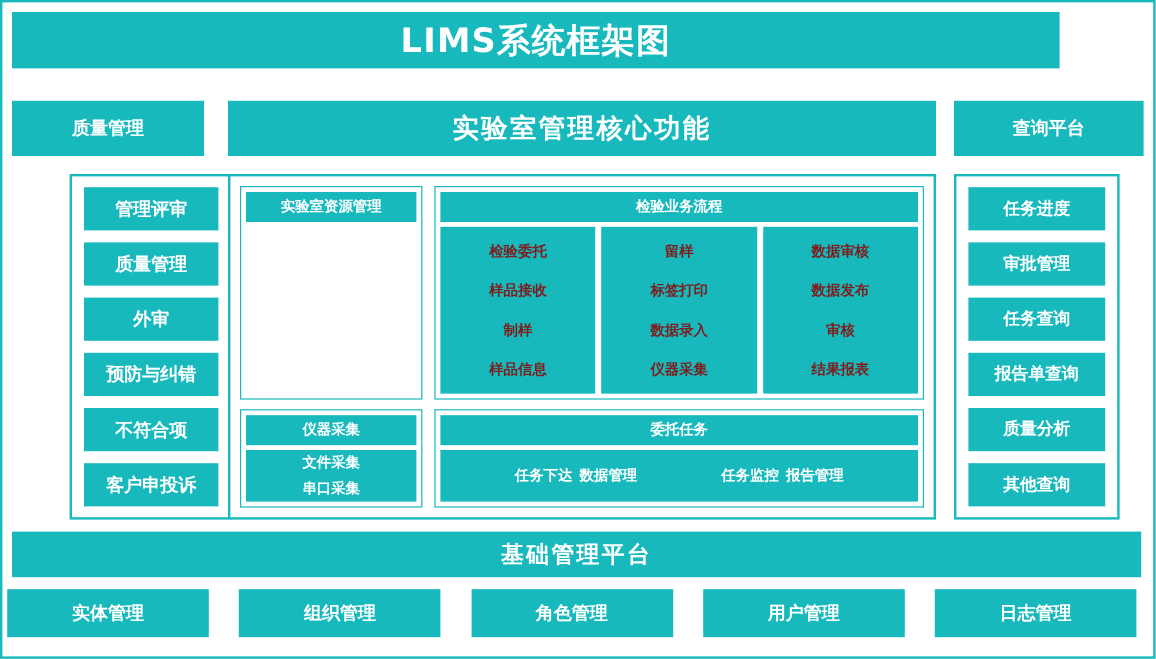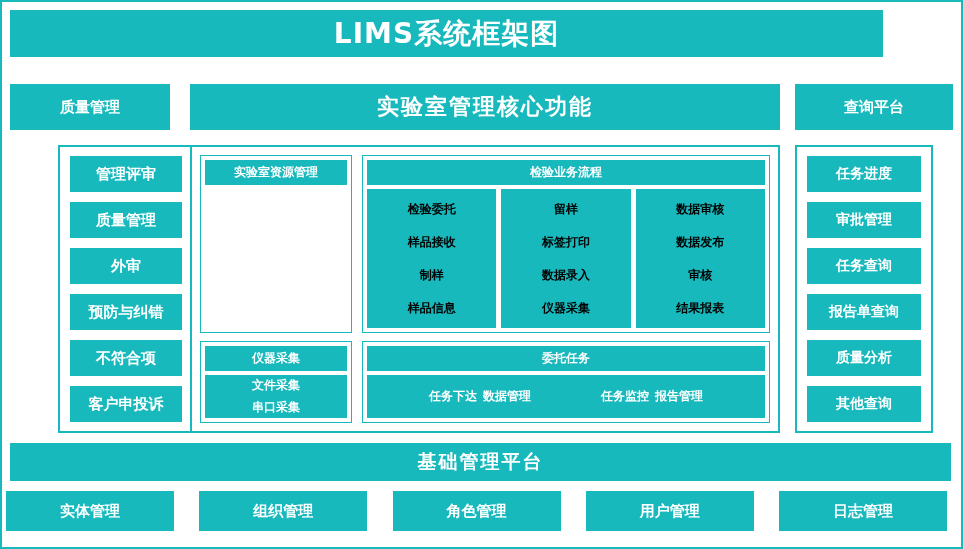--- a/index.html
+++ b/index.html
@@ -53,21 +53,21 @@
   }
   .sec-body{
     background:var(--teal);color:#ffffff;font-weight:bold;font-size:12px;
     flex:1;display:flex;flex-direction:column;align-items:center;justify-content:center;
     text-align:center;
   }
   .resource-body{gap:5px;}
   .instrument-body{gap:5px;}
   .process-body{flex:1;display:flex;flex-direction:row;gap:5px;}
   .process-col{
-    flex:1;background:var(--teal);color:#000000;font-weight:bold;font-size:12px;
+    flex:1;background:var(--teal);color:#7f1d1d;font-weight:bold;font-size:12px;
     display:flex;flex-direction:column;align-items:center;justify-content:center;
     gap:16px;text-align:center;
   }
   .commission-body{flex-direction:row;gap:70px;}
   .commission-group{display:flex;gap:6px;text-align:center;}
 
   .base-bar{left:8px;top:441px;width:941px;height:38px;font-size:19px;letter-spacing:2px;}
   .bottom-row{
     position:absolute;left:4px;top:489px;width:941px;height:40px;
     display:flex;justify-content:space-between;

